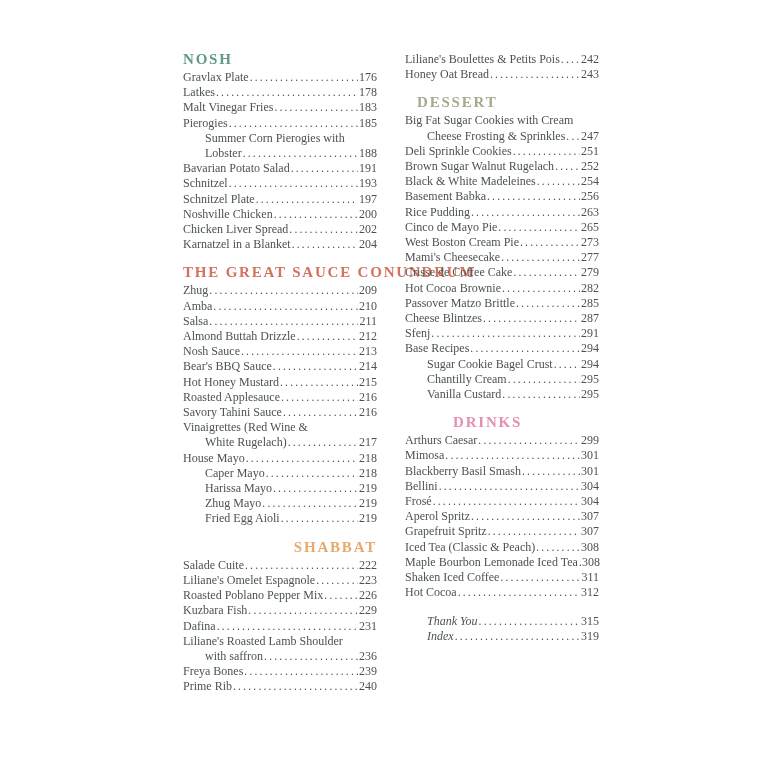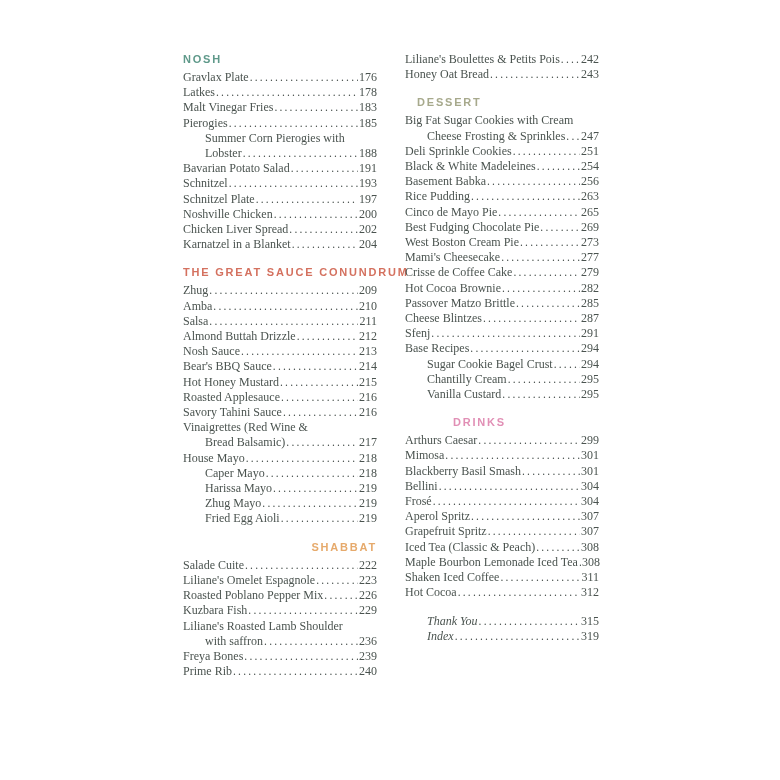--- a/index.html
+++ b/index.html
@@ -13,23 +13,23 @@
     position: absolute;
     left: 183px; top: 52px;
     width: 416px;
     display: flex;
     gap: 28px;
   }
   .column { flex: 1 1 0; min-width: 0; }
   .section { margin-bottom: 13px; }
   .section.spaced { margin-top: 4px; }
   .section-title {
-    font-family: Liberation Sans, sans-serif;
+    font-family: Liberation Serif, serif;
     font-weight: bold;
-    font-size: 11px;
+    font-size: 15px;
     letter-spacing: 1.8px;
     line-height: 15px;
     margin-bottom: 3px;
     white-space: nowrap;
   }
   .toc-row {
     display: flex;
     align-items: baseline;
     font-size: 12px;
     line-height: 15.2px;
@@ -163,21 +163,21 @@
         </div>
         <div class="toc-row">
           <span class="toc-label">Savory Tahini Sauce</span>
           <span class="toc-dots"></span>
           <span class="toc-page">216</span>
         </div>
         <div class="toc-row">
           <span class="toc-label">Vinaigrettes (Red Wine &amp;</span>
         </div>
         <div class="toc-row indent">
-          <span class="toc-label">Bread Balsamic)</span>
+          <span class="toc-label">White Rugelach)</span>
           <span class="toc-dots"></span>
           <span class="toc-page">217</span>
         </div>
         <div class="toc-row">
           <span class="toc-label">House Mayo</span>
           <span class="toc-dots"></span>
           <span class="toc-page">218</span>
         </div>
         <div class="toc-row indent">
           <span class="toc-label">Caper Mayo</span>
@@ -214,20 +214,25 @@
         </div>
         <div class="toc-row">
           <span class="toc-label">Roasted Poblano Pepper Mix</span>
           <span class="toc-dots"></span>
           <span class="toc-page">226</span>
         </div>
         <div class="toc-row">
           <span class="toc-label">Kuzbara Fish</span>
           <span class="toc-dots"></span>
           <span class="toc-page">229</span>
+        </div>
+        <div class="toc-row">
+          <span class="toc-label">Dafina</span>
+          <span class="toc-dots"></span>
+          <span class="toc-page">231</span>
         </div>
         <div class="toc-row">
           <span class="toc-label">Liliane's Roasted Lamb Shoulder</span>
         </div>
         <div class="toc-row indent">
           <span class="toc-label">with saffron</span>
           <span class="toc-dots"></span>
           <span class="toc-page">236</span>
         </div>
         <div class="toc-row">
@@ -264,43 +269,43 @@
           <span class="toc-label">Cheese Frosting &amp; Sprinkles</span>
           <span class="toc-dots"></span>
           <span class="toc-page">247</span>
         </div>
         <div class="toc-row">
           <span class="toc-label">Deli Sprinkle Cookies</span>
           <span class="toc-dots"></span>
           <span class="toc-page">251</span>
         </div>
         <div class="toc-row">
+          <span class="toc-label">Brown Sugar Walnut Rugelach</span>
+          <span class="toc-dots"></span>
+          <span class="toc-page">252</span>
+        </div>
+        <div class="toc-row">
           <span class="toc-label">Black &amp; White Madeleines</span>
           <span class="toc-dots"></span>
           <span class="toc-page">254</span>
         </div>
         <div class="toc-row">
           <span class="toc-label">Basement Babka</span>
           <span class="toc-dots"></span>
           <span class="toc-page">256</span>
         </div>
         <div class="toc-row">
           <span class="toc-label">Rice Pudding</span>
           <span class="toc-dots"></span>
           <span class="toc-page">263</span>
         </div>
         <div class="toc-row">
           <span class="toc-label">Cinco de Mayo Pie</span>
           <span class="toc-dots"></span>
           <span class="toc-page">265</span>
-        </div>
-        <div class="toc-row">
-          <span class="toc-label">Best Fudging Chocolate Pie</span>
-          <span class="toc-dots"></span>
-          <span class="toc-page">269</span>
         </div>
         <div class="toc-row">
           <span class="toc-label">West Boston Cream Pie</span>
           <span class="toc-dots"></span>
           <span class="toc-page">273</span>
         </div>
         <div class="toc-row">
           <span class="toc-label">Mami's Cheesecake</span>
           <span class="toc-dots"></span>
           <span class="toc-page">277</span>

